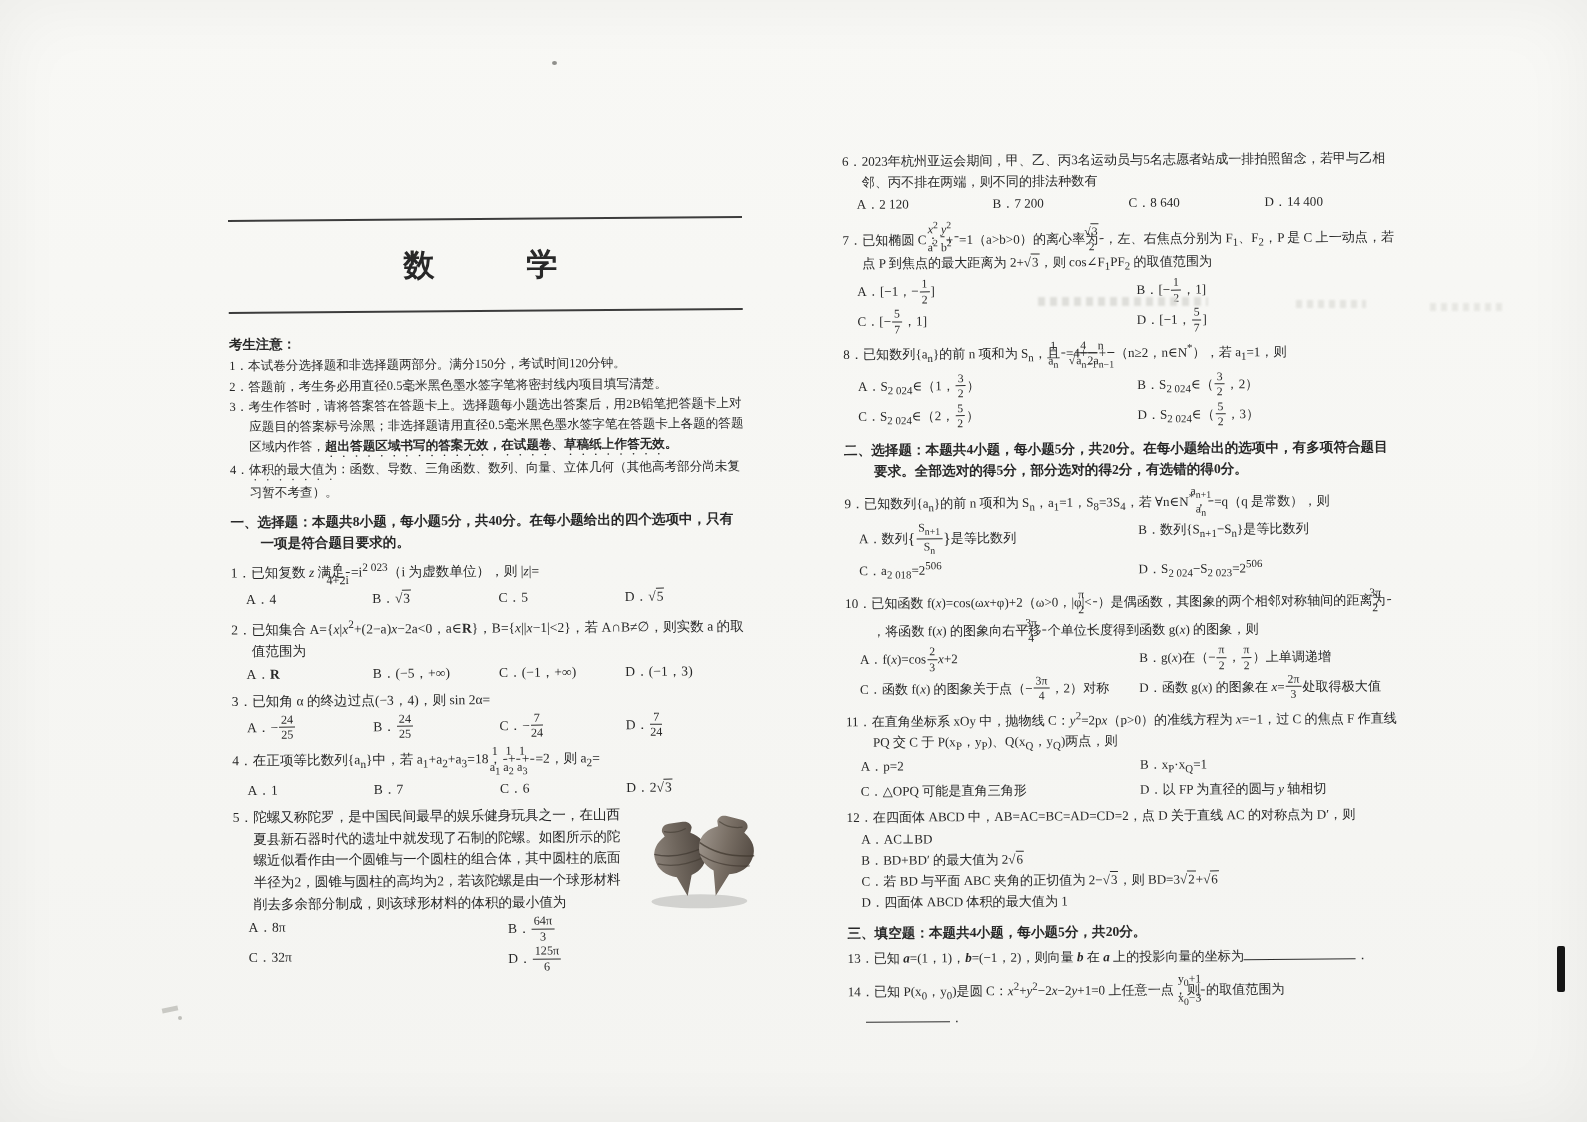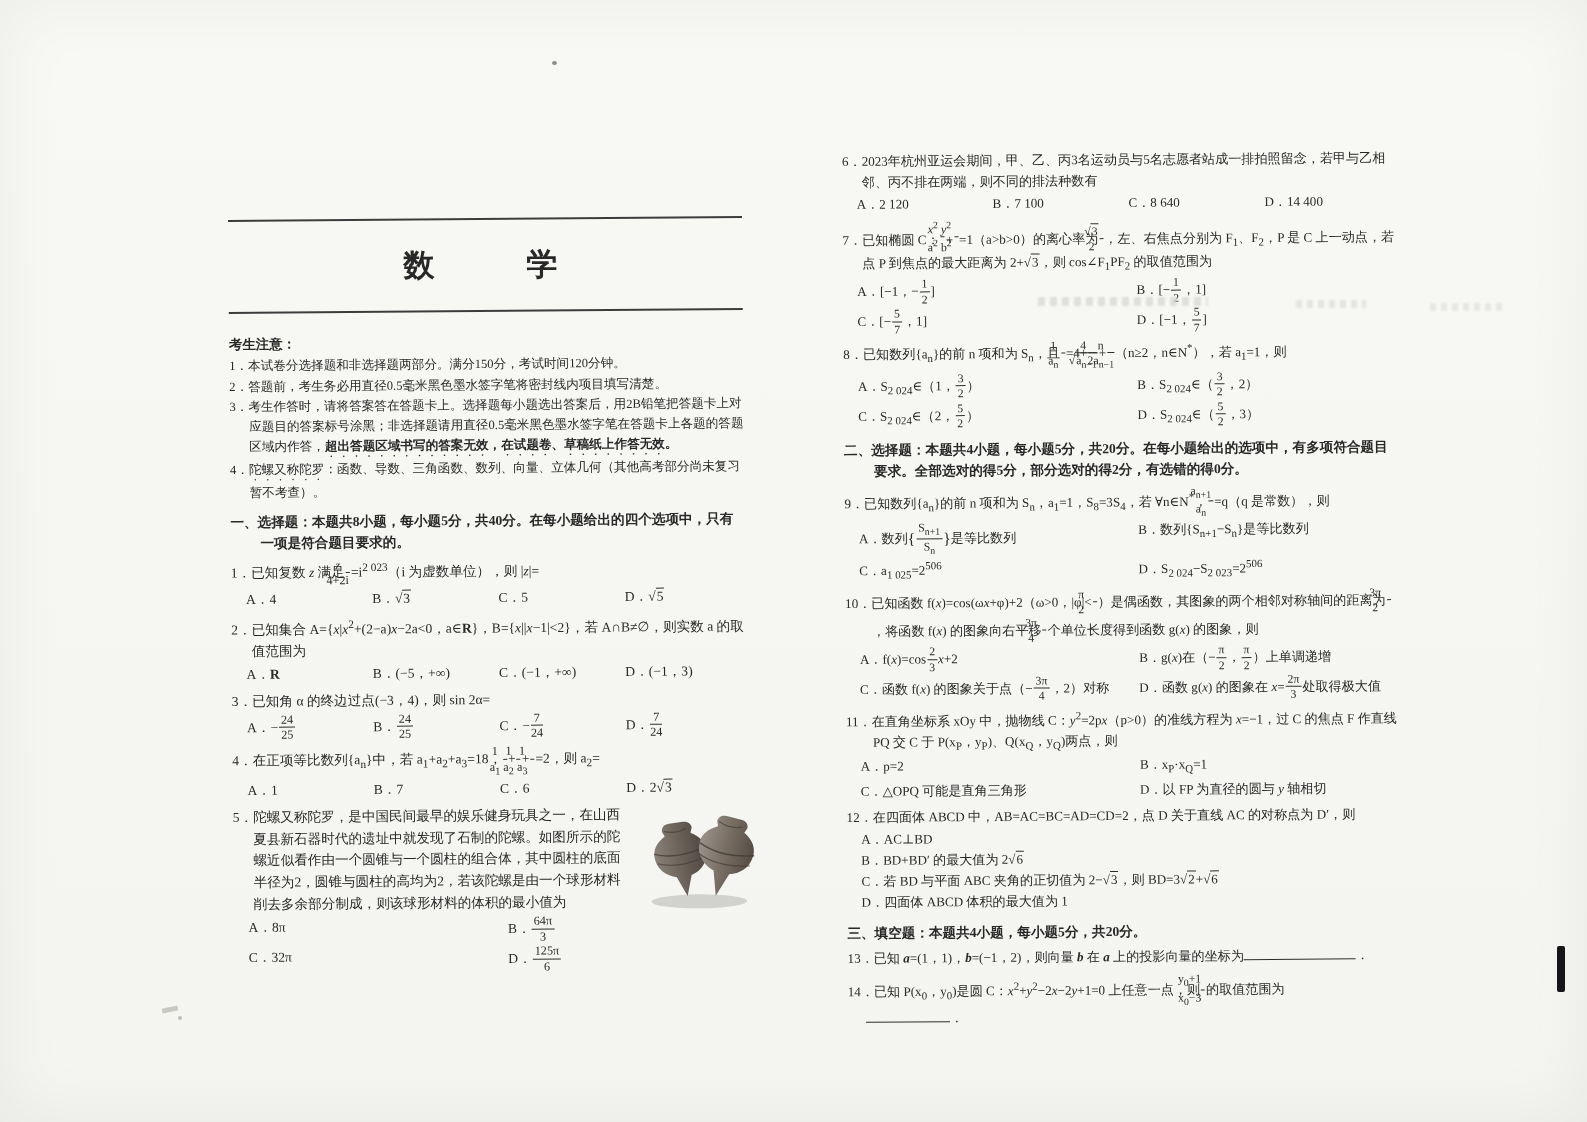--- a/index.html
+++ b/index.html
@@ -68,21 +68,21 @@
 
     <div class="title-box">
       <div class="title">数　　学</div>
     </div>
 
     <div class="notice">
       <div class="n-head">考生注意：</div>
       <p class="n-item">1．本试卷分选择题和非选择题两部分。满分150分，考试时间120分钟。</p>
       <p class="n-item">2．答题前，考生务必用直径0.5毫米黑色墨水签字笔将密封线内项目填写清楚。</p>
       <p class="n-item">3．考生作答时，请将答案答在答题卡上。选择题每小题选出答案后，用2B铅笔把答题卡上对应题目的答案标号涂黑；非选择题请用直径0.5毫米黑色墨水签字笔在答题卡上各题的答题区域内作答，<b class="dots">超出答题区域书写的答案无效，在试题卷、草稿纸上作答无效。</b></p>
-      <p class="n-item">4．<span class="dots">陀螺又称陀罗</span>：函数、导数、三角函数、数列、向量、立体几何（其他高考部分尚未复习暂不考查）。</p>
+      <p class="n-item">4．<span class="dots">体积的最大值为</span>：函数、导数、三角函数、数列、向量、立体几何（其他高考部分尚未复习暂不考查）。</p>
     </div>
 
     <p class="sec">一、选择题：本题共8小题，每小题5分，共40分。在每小题给出的四个选项中，只有一项是符合题目要求的。</p>
 
     <div class="q">
       <p class="qt">1．已知复数 <i>z</i> 满足<span class="fr"><span class="n"><i>z</i></span><span class="d">4+2i</span></span>=i<sup>2 023</sup>（i 为虚数单位），则 |<i>z</i>|=</p>
       <div class="opts c4">
         <span class="opt">A．4</span>
         <span class="opt">B．<span class="rad">√<span class="ov">3</span></span></span>
         <span class="opt">C．5</span>
@@ -159,21 +159,21 @@
       </div>
     </div>
   </section>
 
   <section class="page right">
 
     <div class="q">
       <p class="qt">6．2023年杭州亚运会期间，甲、乙、丙3名运动员与5名志愿者站成一排拍照留念，若甲与乙相邻、丙不排在两端，则不同的排法种数有</p>
       <div class="opts c4">
         <span class="opt">A．2 120</span>
-        <span class="opt">B．7 100</span>
+        <span class="opt">B．7 200</span>
         <span class="opt">C．8 640</span>
         <span class="opt">D．14 400</span>
       </div>
     </div>
 
     <div class="q">
       <p class="qt">7．已知椭圆 C：<span class="fr"><span class="n"><i>x</i><sup>2</sup></span><span class="d">a<sup>2</sup></span></span>+<span class="fr"><span class="n"><i>y</i><sup>2</sup></span><span class="d">b<sup>2</sup></span></span>=1（a&gt;b&gt;0）的离心率为<span class="fr"><span class="n"><span class="rad">√<span class="ov">3</span></span></span><span class="d">2</span></span>，左、右焦点分别为 F<sub>1</sub>、F<sub>2</sub>，P 是 C 上一动点，若点 P 到焦点的最大距离为 2+<span class="rad">√<span class="ov">3</span></span>，则 cos∠F<sub>1</sub>PF<sub>2</sub> 的取值范围为</p>
       <div class="opts c2">
         <span class="opt">A．[−1，−<span class="fr"><span class="n">1</span><span class="d">2</span></span>]</span>
         <span class="opt">B．[−<span class="fr"><span class="n">1</span><span class="d">2</span></span>，1]</span>
@@ -192,21 +192,21 @@
       </div>
     </div>
 
     <p class="sec">二、选择题：本题共4小题，每小题5分，共20分。在每小题给出的选项中，有多项符合题目要求。全部选对的得5分，部分选对的得2分，有选错的得0分。</p>
 
     <div class="q">
       <p class="qt">9．已知数列{a<sub>n</sub>}的前 n 项和为 S<sub>n</sub>，a<sub>1</sub>=1，S<sub>8</sub>=3S<sub>4</sub>，若 ∀n∈N<sup>*</sup>，<span class="fr"><span class="n">a<sub>n+1</sub></span><span class="d">a<sub>n</sub></span></span>=q（q 是常数），则</p>
       <div class="opts c2">
         <span class="opt">A．数列<span class="bigb">{</span><span class="fr"><span class="n">S<sub>n+1</sub></span><span class="d">S<sub>n</sub></span></span><span class="bigb">}</span>是等比数列</span>
         <span class="opt">B．数列{S<sub>n+1</sub>−S<sub>n</sub>}是等比数列</span>
-        <span class="opt">C．a<sub>1 025</sub>=2<sup>506</sup></span>
+        <span class="opt">C．a<sub>2 018</sub>=2<sup>506</sup></span>
         <span class="opt">D．S<sub>2 024</sub>−S<sub>2 023</sub>=2<sup>506</sup></span>
       </div>
     </div>
 
     <div class="q">
       <p class="qt n2">10．已知函数 f(<i>x</i>)=cos(ω<i>x</i>+φ)+2（ω&gt;0，|φ|&lt;<span class="fr"><span class="n">π</span><span class="d">2</span></span>）是偶函数，其图象的两个相邻对称轴间的距离为<span class="fr"><span class="n">3π</span><span class="d">2</span></span>，将函数 f(<i>x</i>) 的图象向右平移<span class="fr"><span class="n">3π</span><span class="d">4</span></span>个单位长度得到函数 g(<i>x</i>) 的图象，则</p>
       <div class="opts c2">
         <span class="opt">A．f(<i>x</i>)=cos<span class="fr"><span class="n">2</span><span class="d">3</span></span><i>x</i>+2</span>
         <span class="opt">B．g(<i>x</i>)在（−<span class="fr"><span class="n">π</span><span class="d">2</span></span>，<span class="fr"><span class="n">π</span><span class="d">2</span></span>）上单调递增</span>
         <span class="opt">C．函数 f(<i>x</i>) 的图象关于点（−<span class="fr"><span class="n">3π</span><span class="d">4</span></span>，2）对称</span>

